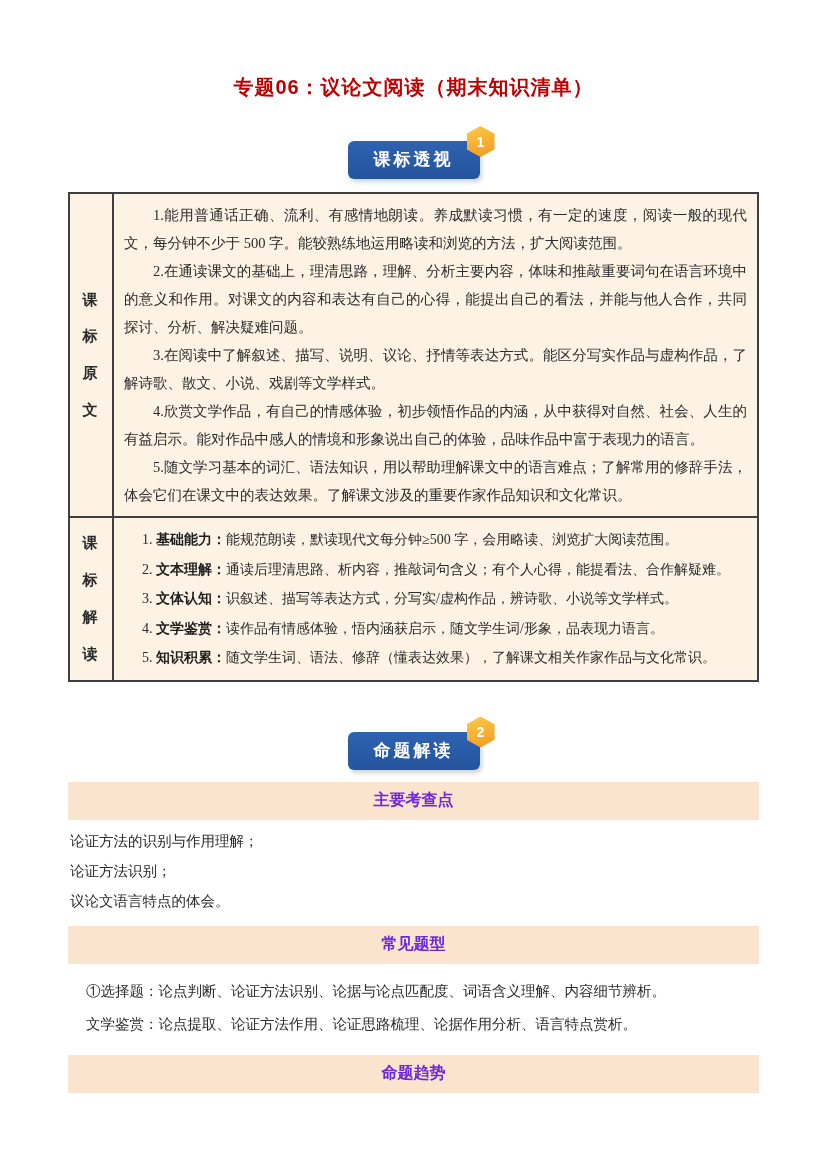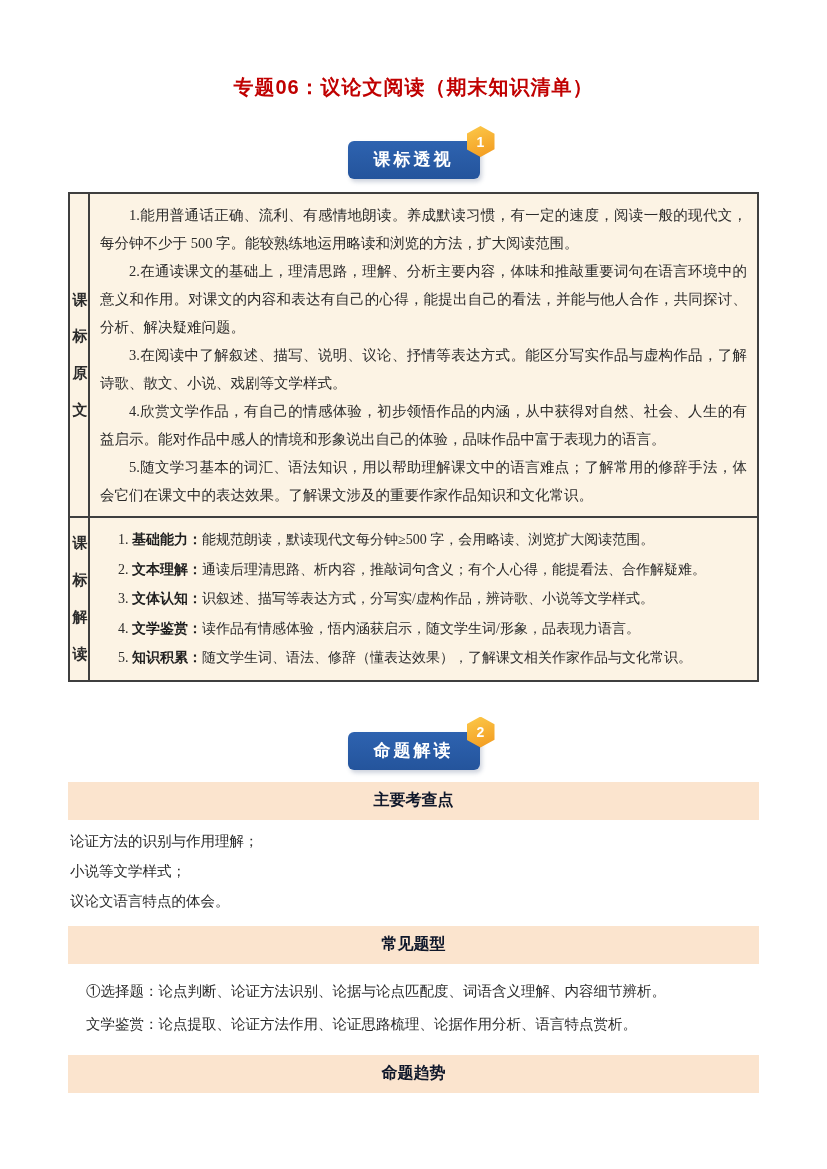--- a/index.html
+++ b/index.html
@@ -72,22 +72,22 @@
     width: 691px;
     margin: 13px auto 0 auto;
     border-collapse: collapse;
     background: #fcf3e4;
   }
   .std-table td {
     border: 2px solid #3f3f3f;
     vertical-align: middle;
   }
   .th-cell {
-    width: 20px;
-    text-align: right;
+    width: 44px;
+    text-align: left;
     margin-top: 9px;
   }
   .th-cell .vtext {
     width: 17px;
     margin: 0 auto;
     font-weight: bold;
     font-size: 15px;
     line-height: 2.45;
     word-break: break-all;
     font-family: "Liberation Sans", "DejaVu Sans", sans-serif;
@@ -117,21 +117,21 @@
     height: 38px;
     background: #fbe4ce;
     display: flex;
     align-items: center;
     justify-content: center;
   }
   .section-bar.s1 { margin-top: 12px; }
   .section-bar .bar-label {
     font-weight: bold;
     font-size: 16px;
-    color: #0f172a;
+    color: #6d28d9;
     font-family: "Liberation Sans", "DejaVu Sans", sans-serif;
   }
   .section-body {
     width: 691px;
     margin: 0 auto;
     padding: 6px 2px 10px 2px;
   }
   .section-body p {
     font-size: 14.5px;
     line-height: 30px;
@@ -189,21 +189,21 @@
       <span class="banner-label">命题解读</span>
       <span class="banner-badge">2</span>
     </div>
   </div>
 
   <div class="section-bar s1">
     <span class="bar-label">主要考查点</span>
   </div>
   <div class="section-body">
     <p>论证方法的识别与作用理解；</p>
-    <p>小说等文学样式；</p>
+    <p>论证方法识别；</p>
     <p>议论文语言特点的体会。</p>
   </div>
 
   <div class="section-bar">
     <span class="bar-label">常见题型</span>
   </div>
   <div class="section-body qtypes">
     <p>①选择题：论点判断、论证方法识别、论据与论点匹配度、词语含义理解、内容细节辨析。</p>
     <p>文学鉴赏：论点提取、论证方法作用、论证思路梳理、论据作用分析、语言特点赏析。</p>
   </div>

